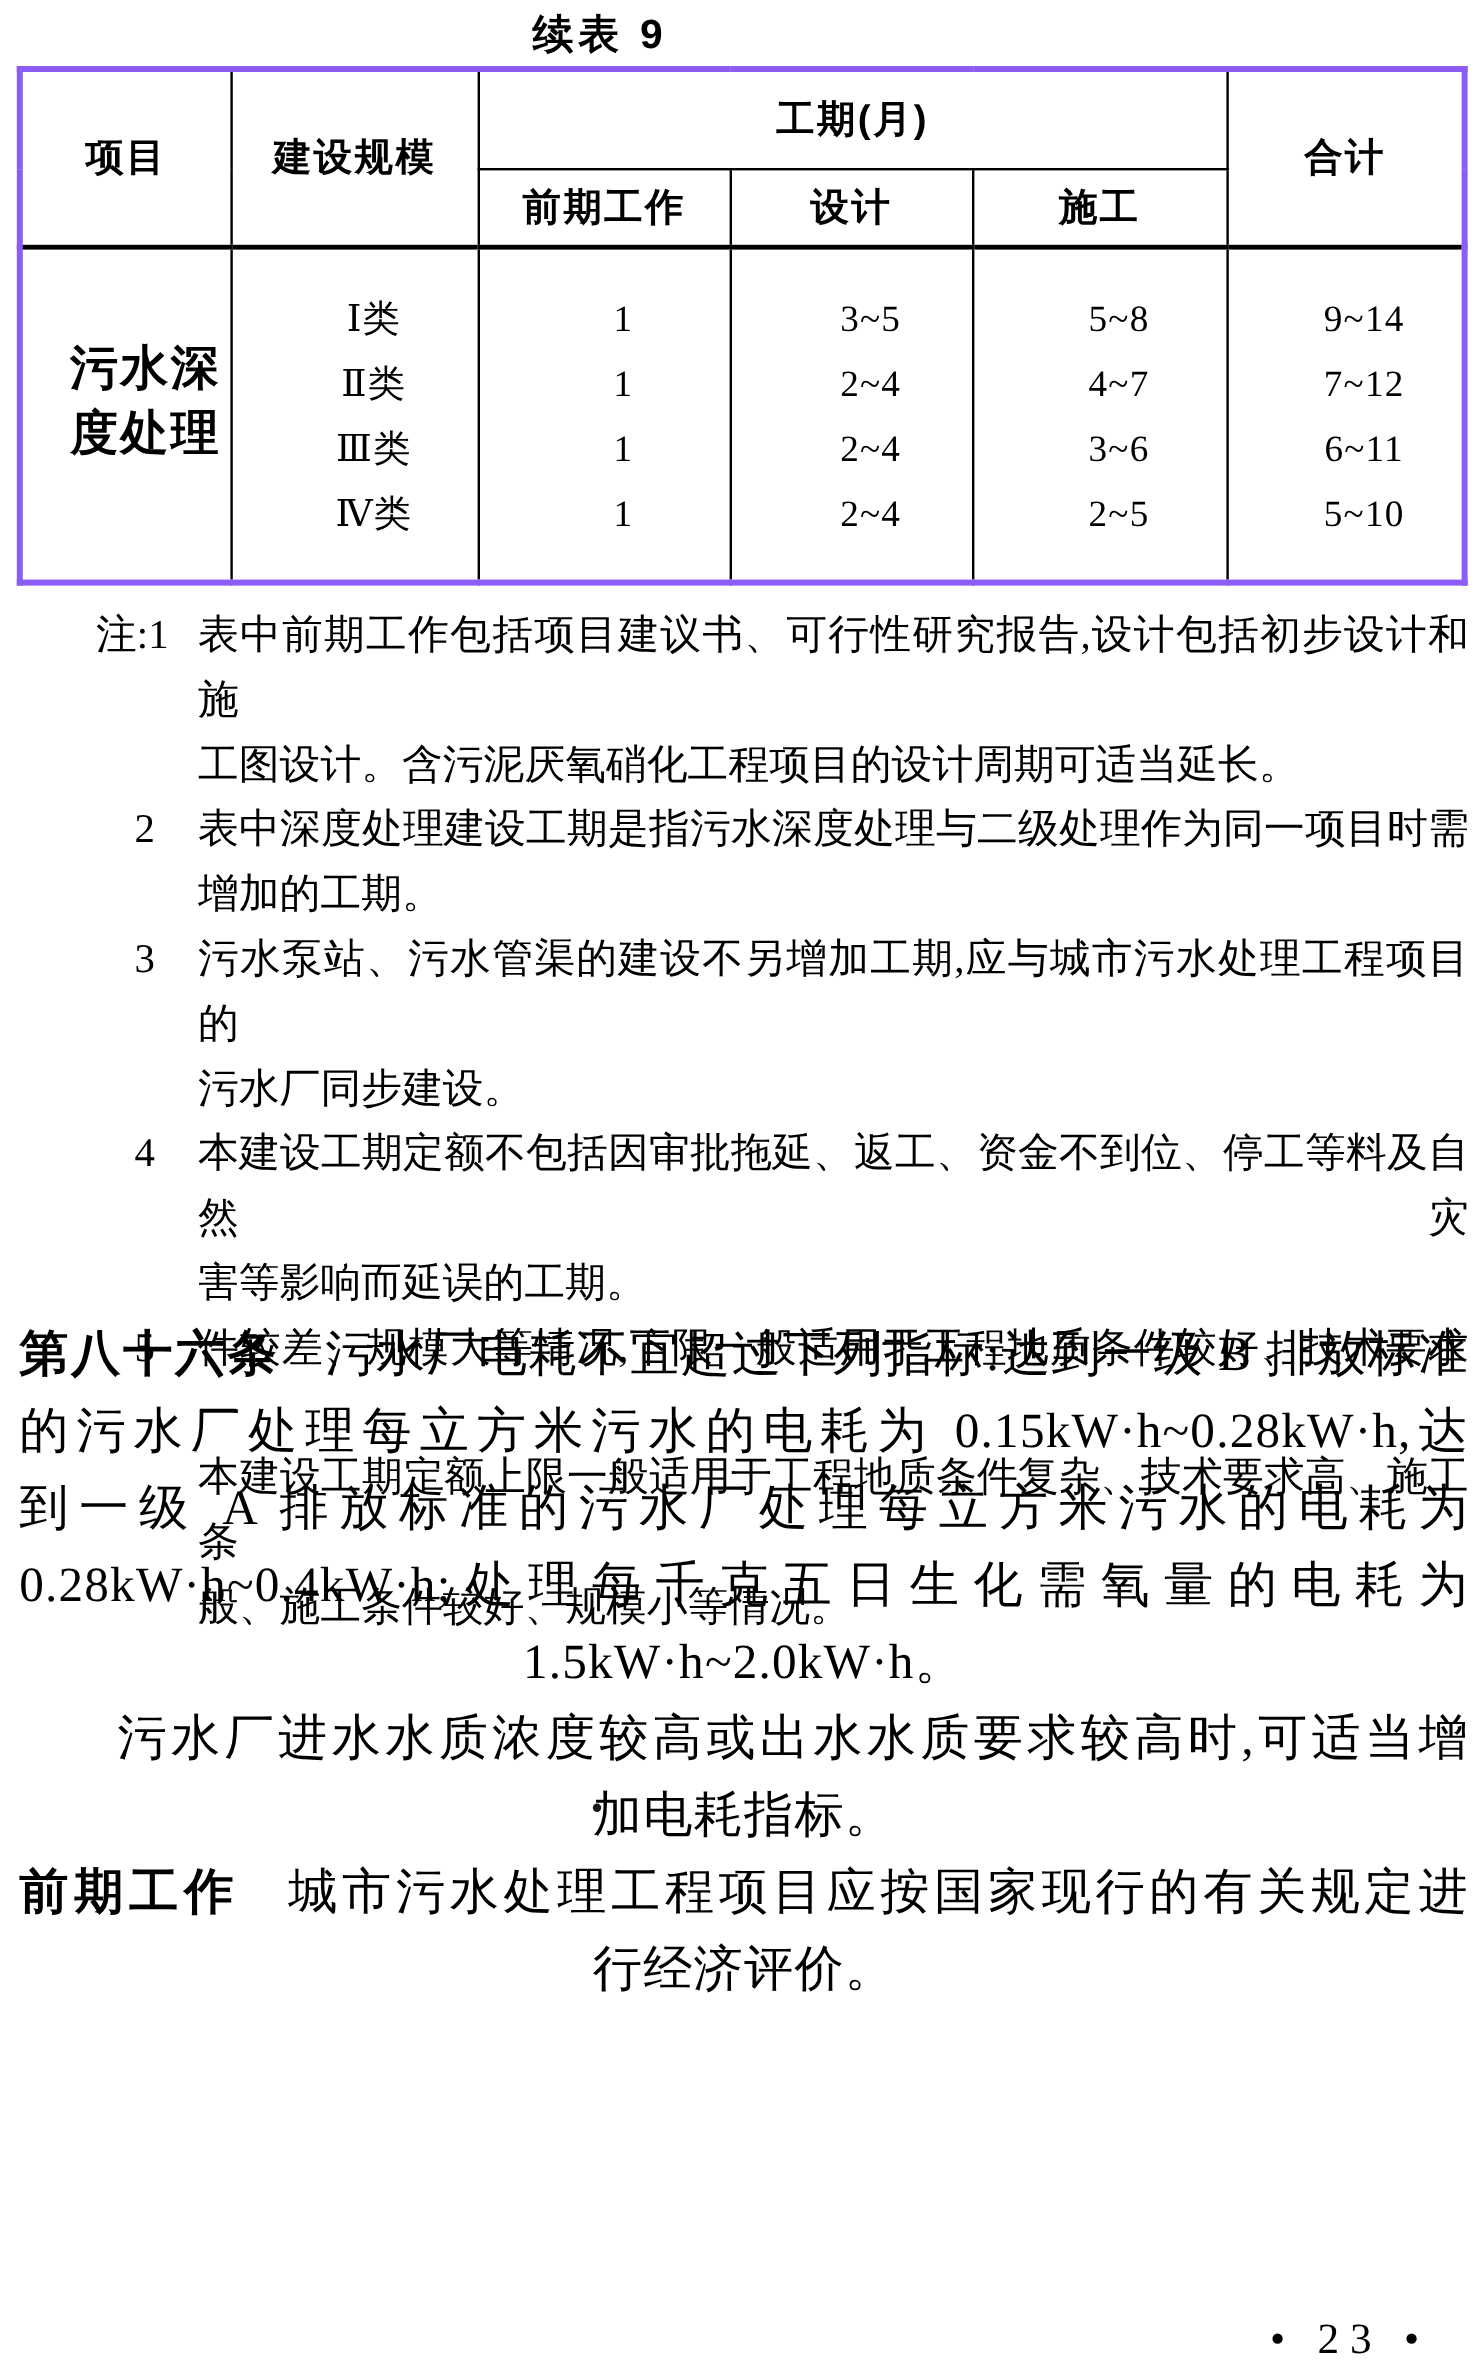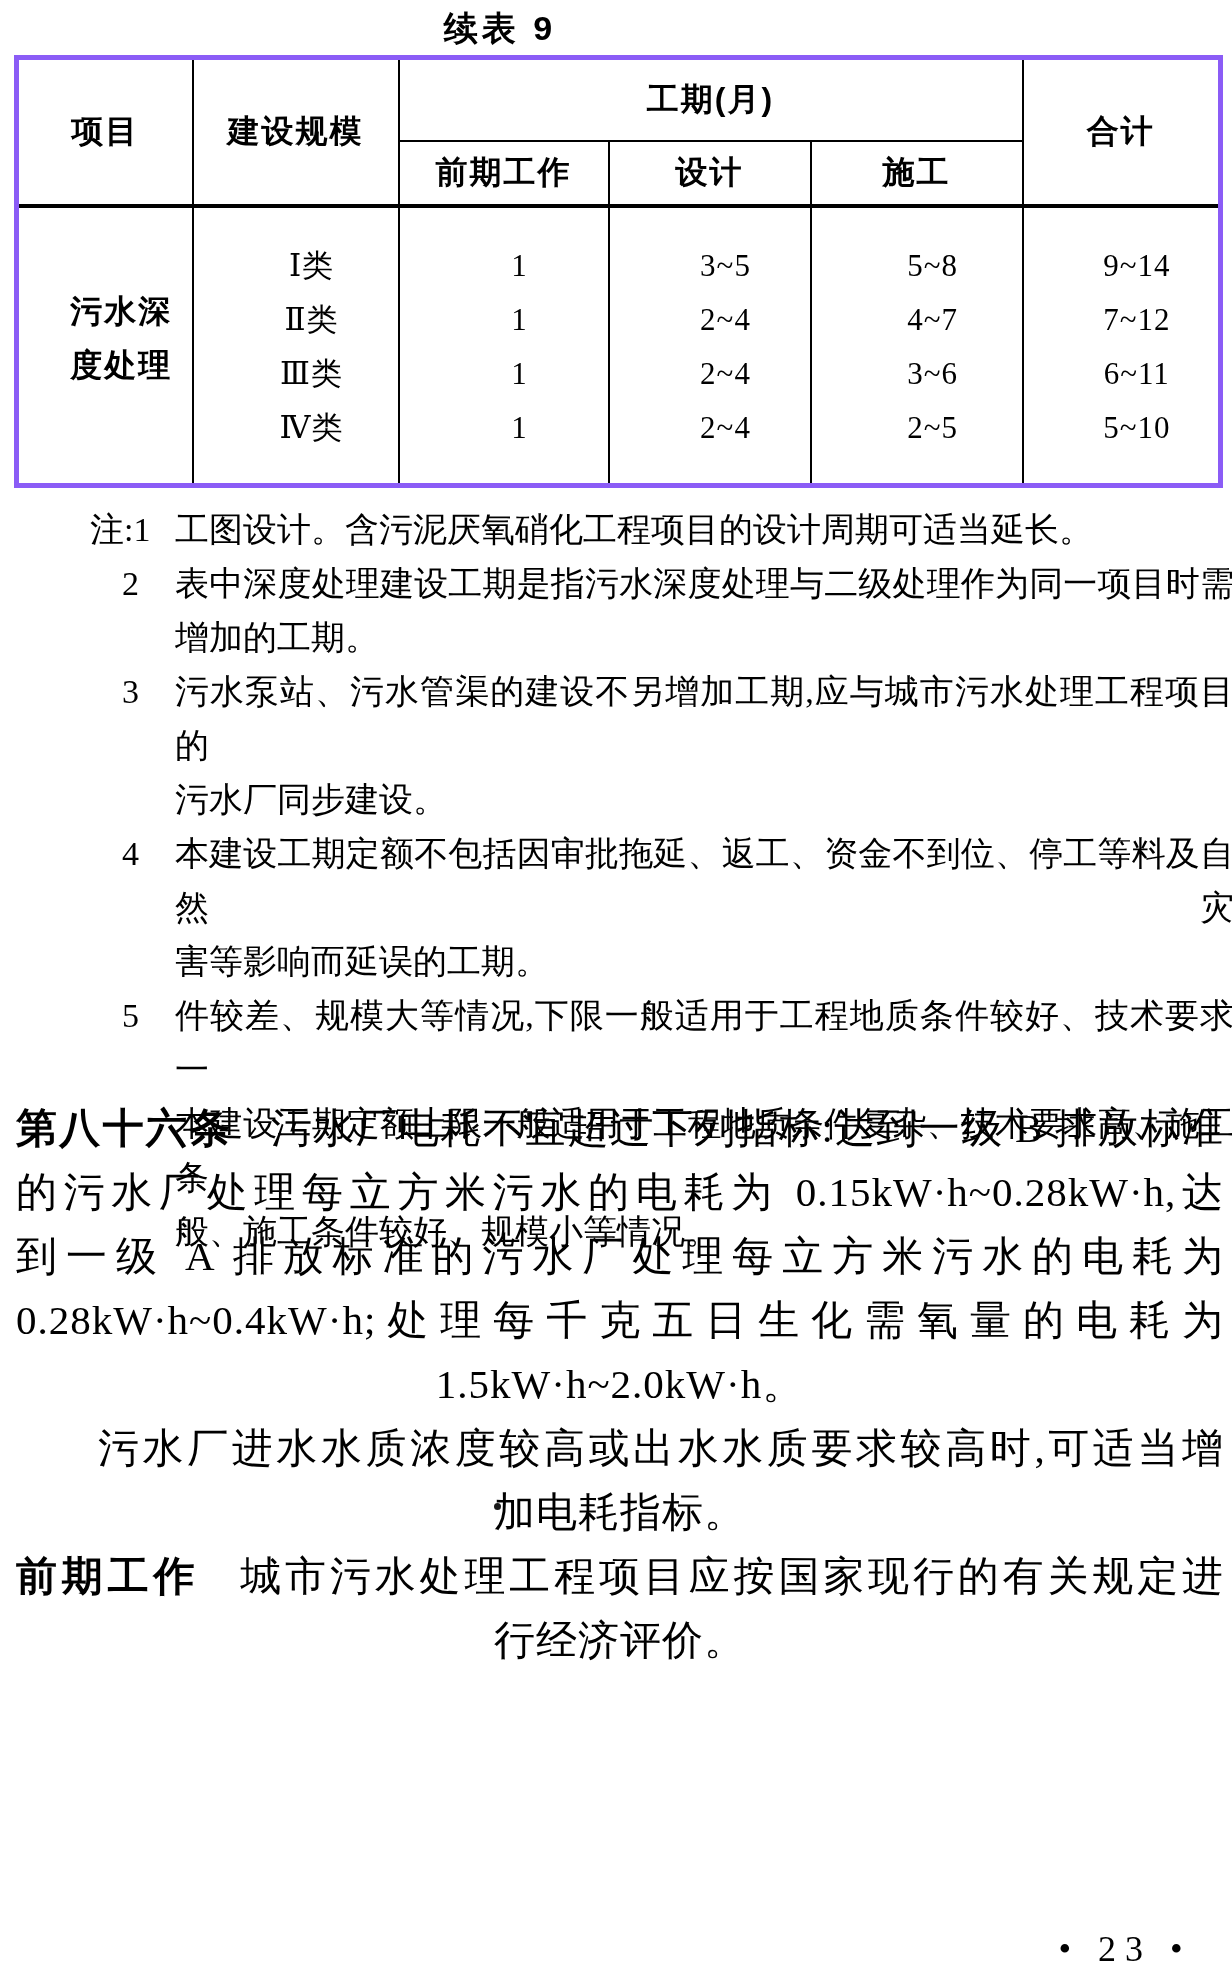--- a/index.html
+++ b/index.html
@@ -32,25 +32,25 @@
   tr.hrow2 td { height:65px; }
   td.span2 { border-bottom-width:4px; }
   tr.hrow2 td { border-bottom-width:4px; }
   tr.drow td { border-top-width:4px; height:280px; vertical-align:top;padding-left:32px; }
   .cell-stack { padding-top:31px; }
   .cell-stack div {
     line-height:54px; font-size:31px; letter-spacing:1px;
     font-family:"Liberation Serif","DejaVu Serif",serif; font-weight:normal;
   }
   .proj-stack { padding-top:76px; }
-  .proj-stack div { line-height:54px; font-size:32px; letter-spacing:2px; font-weight:bold;
-    font-family:Liberation Serif, serif; }
-
-  
-  .notes { position:absolute; top:503px; left:0; width:1148px; font-size:34px;padding-left:10px; }
+  .proj-stack div { line-height:54px; font-size:40px; letter-spacing:2px; font-weight:bold;
+    font-family:Liberation Mono, monospace; }
+
+  
+  .notes { position:absolute; top:503px; left:0; width:1148px; font-size:34px; }
   .note-row { display:flex; }
   .note-num { width:165px; flex:0 0 165px; line-height:54px; padding-left:112px; }
   .note-num.first { padding-left:80px; }
   .note-text { width:1059px; flex:0 0 1059px; }
   .note-text div { line-height:54px; }
   .jl { text-align:justify; text-align-last:justify; }
 
   
   .articles { position:absolute; top:1096px; left:16px; width:1208px; font-size:41px; }
   .articles div.aline { line-height:64px; letter-spacing:1px;text-align:center; }
@@ -144,20 +144,21 @@
       </td>
     </tr>
   </tbody>
     </table>
 </div>
 
 <div class="notes">
   <div class="note-row">
     <div class="note-num first">注:1</div>
     <div class="note-text">
+      <div class="jl">表中前期工作包括项目建议书、可行性研究报告,设计包括初步设计和施</div>
       <div>工图设计。含污泥厌氧硝化工程项目的设计周期可适当延长。</div>
     </div>
   </div>
   <div class="note-row">
     <div class="note-num">2</div>
     <div class="note-text">
       <div class="jl">表中深度处理建设工期是指污水深度处理与二级处理作为同一项目时需</div>
       <div>增加的工期。</div>
     </div>
   </div>

